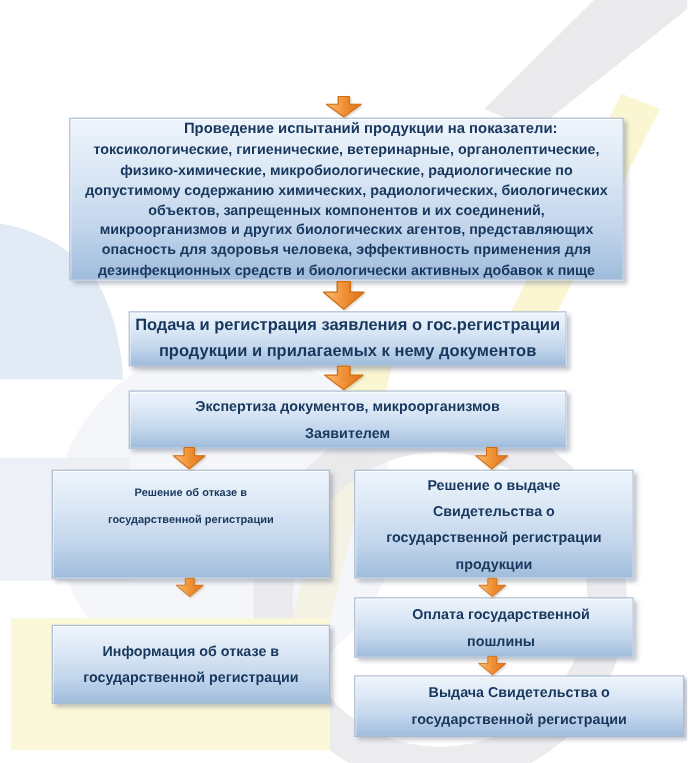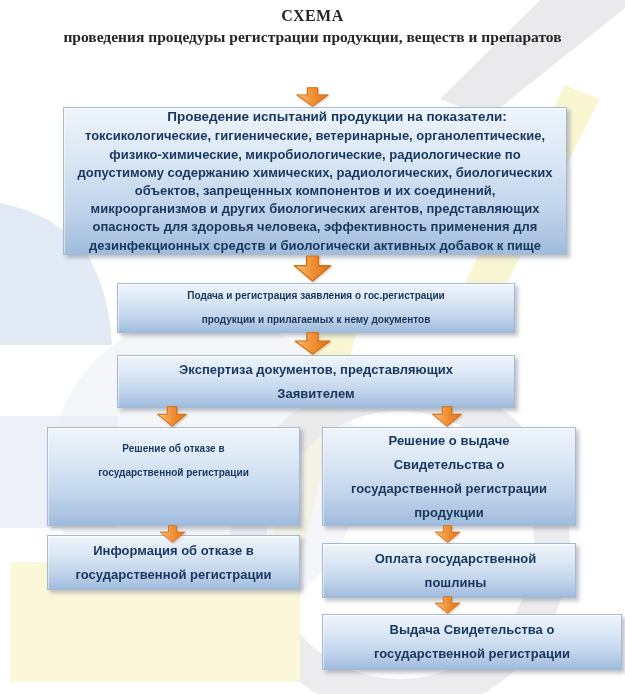--- a/index.html
+++ b/index.html
@@ -21,25 +21,25 @@
     border:1px solid #a7b9cf;
     box-shadow:3px 3px 4px rgba(110,120,138,.45), inset 0 1px 0 rgba(255,255,255,.85), inset 1px 0 0 rgba(255,255,255,.5);
     color:#17375d;font-weight:bold;text-align:center;
     display:flex;flex-direction:column;align-items:center;justify-content:center;
   }
   .ml{white-space:pre-line;}
   #box-applicant{left:187px;top:58px;width:256px;height:30px;font-size:13px;}
   #box-testing{left:63px;top:107px;width:504px;height:148px;padding:3px 8px;}
   #box-testing .hdr{font-size:13.5px;line-height:20px;margin-left:44px;}
   #box-testing .bdy{font-size:13px;line-height:18.2px;}
-  #box-submission{left:117px;top:283px;width:398px;height:50px;font-size:10px;line-height:24px;}
+  #box-submission{left:117px;top:283px;width:398px;height:50px;font-size:15px;line-height:24px;}
   #box-expertise{left:117px;top:355px;width:398px;height:53px;font-size:13px;line-height:24px;}
   #box-refusal-decision{left:47px;top:427px;width:253px;height:99px;font-size:10px;line-height:24px;justify-content:flex-start;padding-top:9px;}
   #box-issue-decision{left:322px;top:427px;width:254px;height:99px;font-size:13px;line-height:24px;}
-  #box-refusal-info{left:47px;top:535px;width:253px;height:55px;font-size:13px;line-height:24px;}
+  #box-refusal-info{left:47px;top:568px;width:253px;height:72px;font-size:13px;line-height:24px;}
   #box-fee{left:322px;top:543px;width:254px;height:55px;font-size:13px;line-height:24px;padding-left:13px;}
   #box-certificate{left:322px;top:614px;width:300px;height:56px;font-size:13px;line-height:24px;}
   
   .arrow{position:absolute;z-index:2;filter:drop-shadow(1px 1.5px 1px rgba(140,90,40,.35));}
   #a1{left:294px;top:87px;width:37px;height:20px;}
   #a2{left:291px;top:255px;width:43px;height:27px;}
   #a3{left:292px;top:332px;width:41px;height:23px;}
   #a4l{left:155px;top:406px;width:34px;height:21px;}
   #a4r{left:430px;top:406px;width:34px;height:21px;}
   #a5l{left:158px;top:525px;width:29px;height:18px;}
@@ -69,41 +69,37 @@
 
     <rect x="0" y="416" width="118" height="112" fill="#e8ebf4" opacity="0.75"></rect>
 
     <circle cx="205" cy="470" r="155" fill="#edeff4" opacity="0.55"></circle>
 
     <circle cx="400" cy="545" r="152" fill="none" stroke="#e9e9ec" stroke-width="36" opacity="0.85"></circle>
 
     <rect x="10" y="562" width="290" height="120" fill="#fbf8da"></rect>
   </svg>
 
-  <div class="title-wrap">
-    <div class="title-line1">СХЕМА</div>
-    <div class="title-line2">проведения процедуры регистрации продукции, веществ и препаратов</div>
-  </div>
 
 
   <div class="box" id="box-testing">
     <div class="hdr">Проведение испытаний продукции на показатели:</div>
     <div class="bdy ml">токсикологические, гигиенические, ветеринарные, органолептические,
 физико-химические, микробиологические, радиологические по
 допустимому содержанию химических, радиологических, биологических
 объектов, запрещенных компонентов и их соединений,
 микроорганизмов и других биологических агентов, представляющих
 опасность для здоровья человека, эффективность применения для
 дезинфекционных средств и биологически активных добавок к пище</div>
   </div>
 
   <div class="box ml" id="box-submission">Подача и регистрация заявления о гос.регистрации
 продукции и прилагаемых к нему документов</div>
 
-  <div class="box ml" id="box-expertise">Экспертиза документов, представляющих
+  <div class="box ml" id="box-expertise">Экспертиза документов, микроорганизмов
 Заявителем</div>
 
   <div class="box ml" id="box-refusal-decision">Решение об отказе в
 государственной регистрации</div>
 
   <div class="box ml" id="box-issue-decision">Решение о выдаче
 Свидетельства о
 государственной регистрации
 продукции</div>
 

